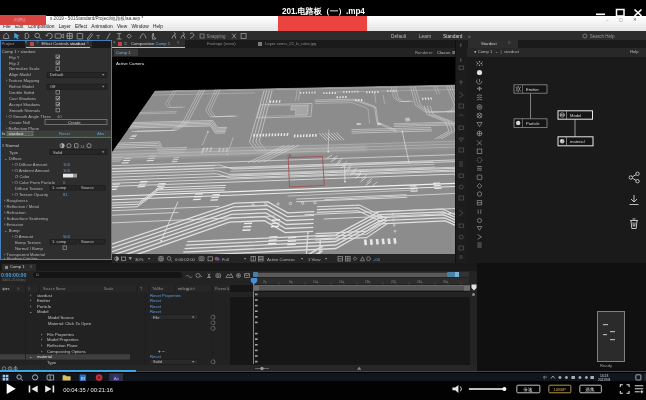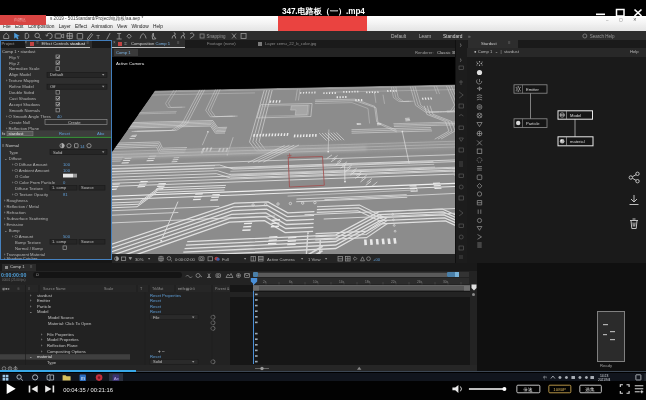--- a/index.html
+++ b/index.html
@@ -2,21 +2,21 @@
 <html><head><meta charset="utf-8">
 <style>
 html,body{margin:0;padding:0;background:#000;}
 #root{position:relative;width:646px;height:400px;background:#000;overflow:hidden;font-family:"Liberation Sans",sans-serif;}
 .ab{position:absolute;}
 .t{position:absolute;white-space:nowrap;line-height:1;}
 </style></head>
 <body>
 <div id="root">
 
-<div class="t" style="left:282px;top:8px;font-size:8.2px;font-weight:bold;color:#fff;letter-spacing:-0.1px;">347.电路板（一）.mp4</div>
+<div class="t" style="left:282px;top:8px;font-size:8.2px;font-weight:bold;color:#fff;letter-spacing:-0.1px;">201.电路板（一）.mp4</div>
 
 <svg class="ab" style="left:590px;top:8px" width="56" height="10" viewBox="0 0 56 10">
 <rect x="6" y="5.5" width="9" height="1.6" fill="#fff"></rect>
 <rect x="26.5" y="1.5" width="7.5" height="6.5" fill="none" stroke="#fff" stroke-width="1.5"></rect>
 <path d="M44.5 1.5 L51.5 8 M51.5 1.5 L44.5 8" stroke="#fff" stroke-width="1.7"></path>
 </svg>
 
 <div class="ab" style="left:46px;top:16px;width:600px;height:9px;background:linear-gradient(#ffffff,#f0f0f0);"></div>
 <div class="ab" style="left:0px;top:25px;width:646px;height:5.5px;background:linear-gradient(#efefef,#e4e4e4);"></div>
 <div class="t" style="left:50px;top:17.2px;font-size:4.6px;color:#3a3a3a;">s 2019 - 501Standard/Project/电路板/aa.aep *</div>

